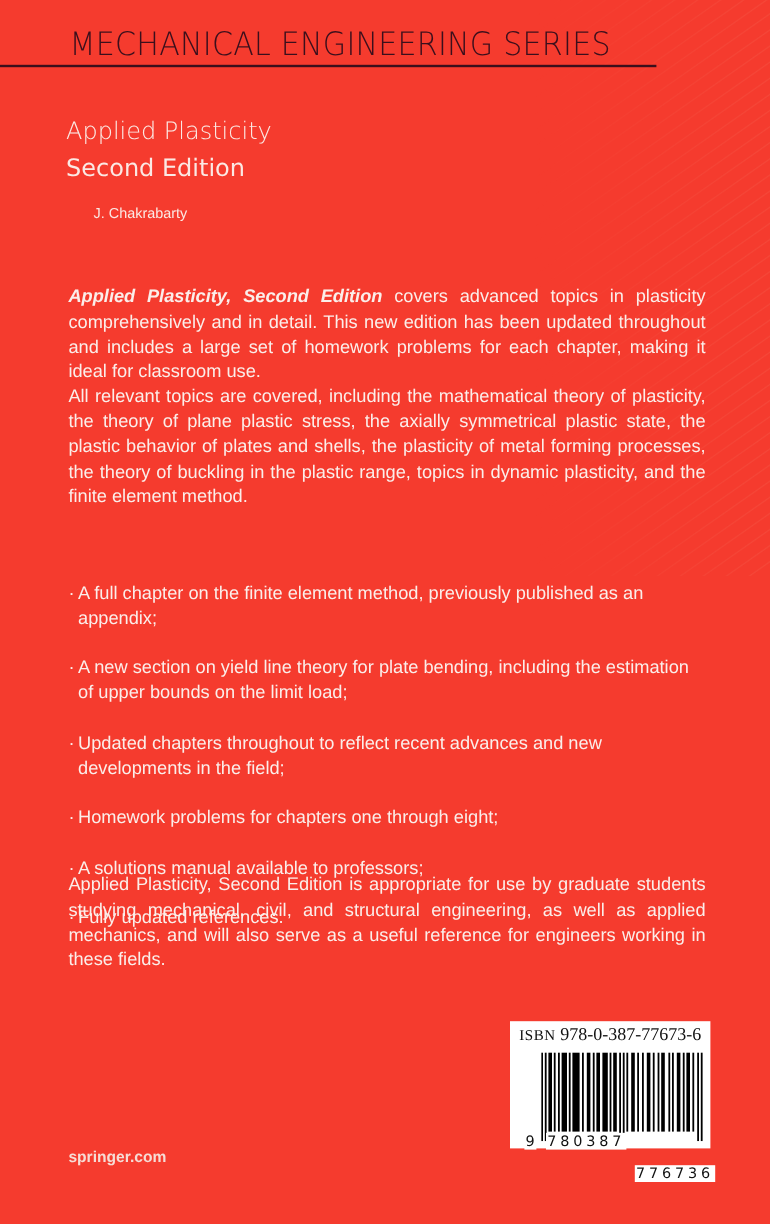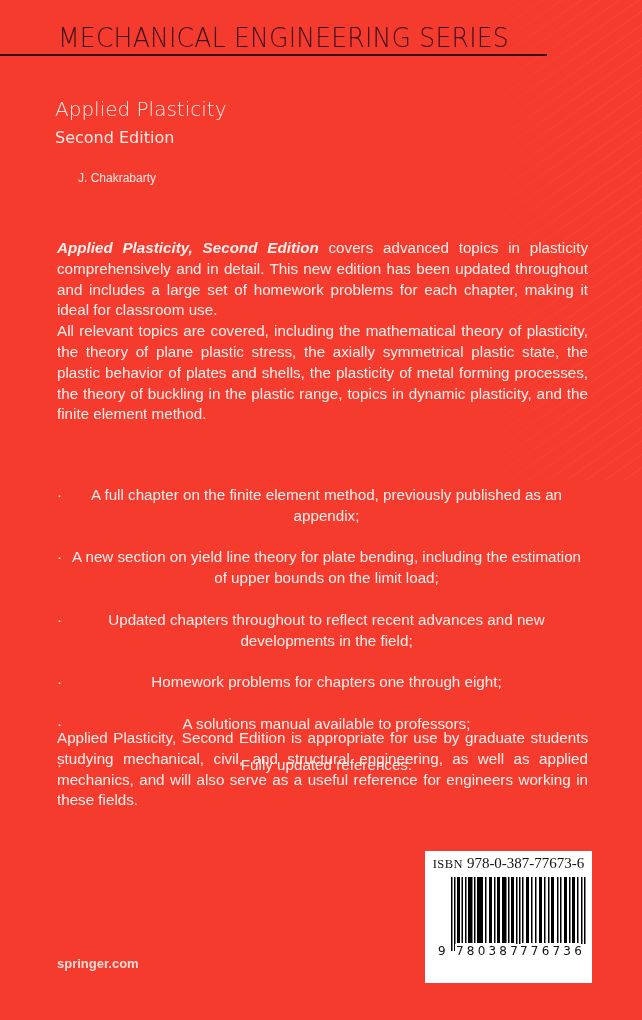--- a/index.html
+++ b/index.html
@@ -35,44 +35,44 @@
     }
     .title {
       position: absolute; left: 55px; top: 97px;
       font-family: "DejaVu Sans", sans-serif;
       font-size: 20px; color: #fbe9e4; white-space: nowrap;
       font-weight: 300;
     }
     .subtitle {
       position: absolute; left: 55px; top: 128px;
       font-family: "DejaVu Sans", sans-serif;
-      font-size: 16px; color: #fbe9e4; white-space: nowrap;
+      font-size: 20px; color: #fbe9e4; white-space: nowrap;
     }
     .author {
       position: absolute; left: 57px; top: 171px;
       font-size: 12px; color: #fbe9e4; white-space: nowrap; margin-left: 21px;
     }
     .body {
       position: absolute; left: 57px; top: 238px; width: 531px;
       font-size: 15.2px; line-height: 20.8px;
       text-align: justify;
     }
     .body p { margin: 0; }
     .body .gap { height: 21px; }
     .body b i, .body .em { font-weight: bold; font-style: italic; }
     .bullet { display: flex; margin: 0; }
     .bullet .dot { width: 8px; flex: 0 0 8px; text-align: left; }
-    .bullet .txt { flex: 1; text-align: center; }
+    .bullet .txt { flex: 1; text-align: left; }
     .b1 { position: absolute; left: 57px; top: 485px; width: 531px; font-size: 15.2px; line-height: 20.8px; }
     .closing {
       position: absolute; left: 57px; top: 728px; width: 531px;
       font-size: 15.2px; line-height: 20.8px; text-align: justify;
     }
     .isbn-box {
-      position: absolute; left: 425px; top: 851px; width: 167px; height: 132px;
+      position: absolute; left: 425px; top: 851px; width: 167px; height: 106px;
       background: #ffffff;
     }
     .isbn-text {
       position: absolute; left: 0; top: 4px; width: 167px; text-align: center;
       font-family: "Liberation Serif", serif; font-size: 15px; color: #111;
       white-space: nowrap;
     }
     .isbn-text .lab { font-size: 12.5px; letter-spacing: 0.5px; }
     .barcode {
       position: absolute; left: 26px; top: 26px; width: 135px; height: 74px;
@@ -179,17 +179,17 @@
         <rect x="121" y="0" width="3" height="66"></rect>
         <rect x="126" y="0" width="1.5" height="66"></rect>
         <rect x="130" y="0" width="1.5" height="74"></rect>
         <rect x="133" y="0" width="1.5" height="74"></rect>
       </g>
     </svg>
   </div>
   <div class="digits">
     <span style="left:0;">9</span>
     <span style="left:18px; letter-spacing:3.2px;">780387</span>
-    <span style="left:82px; letter-spacing:3.2px;">776736</span>
+    <span style="left:92px; letter-spacing:3.2px;margin-top:27px;">776736</span>
   </div>
 </div>
 
 <div class="springer">springer.com</div>
 
 </body></html>

